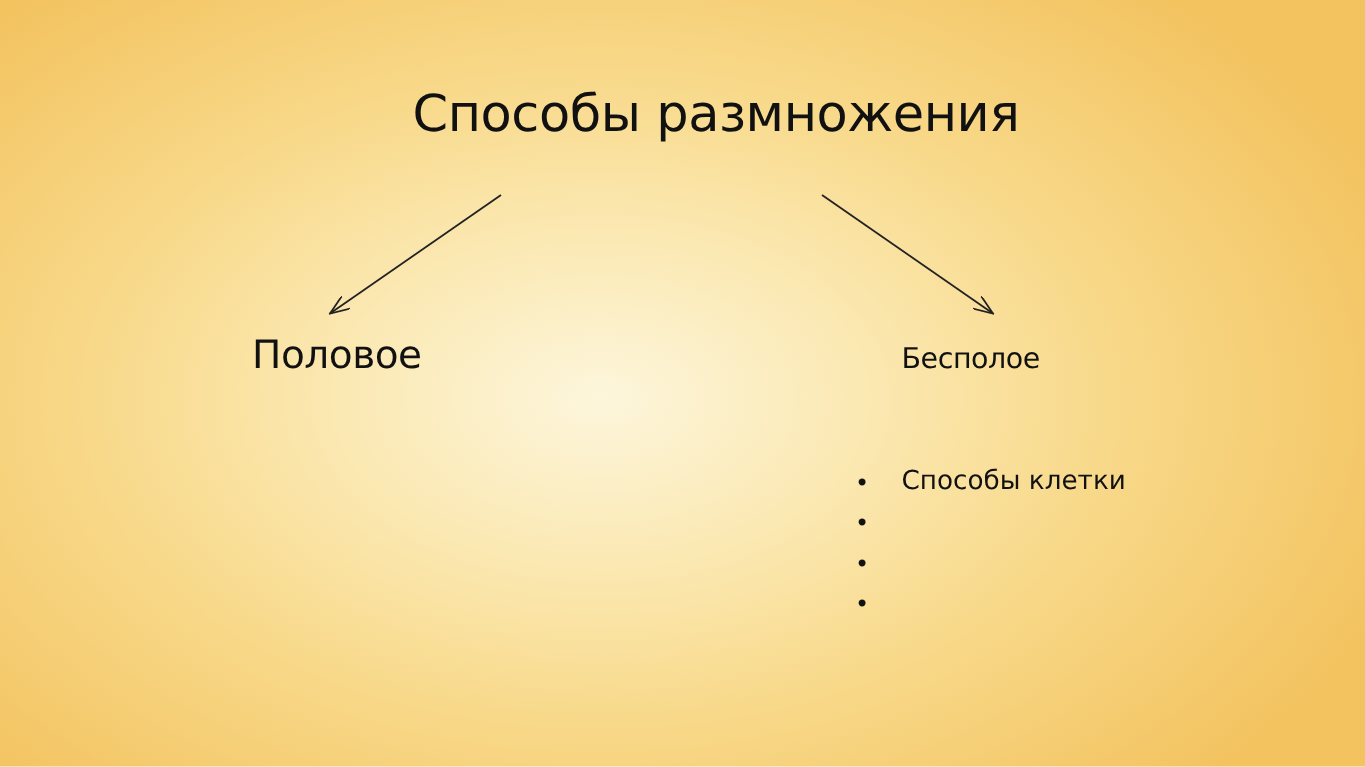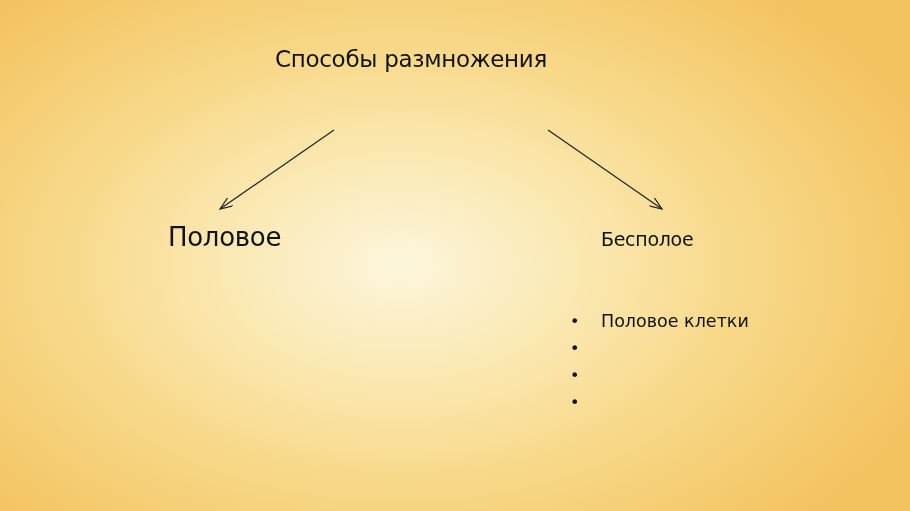--- a/index.html
+++ b/index.html
@@ -3,21 +3,21 @@
 <meta charset="utf-8">
 <style>
   html, body { margin:0; padding:0; }
   body {
     width:910px; height:511px; overflow:hidden; position:relative;
     background: radial-gradient(ellipse 62% 70% at 44% 52%, #fdf6dc 0%, #fbe9b4 30%, #f8d98a 60%, #f3c360 100%);
     font-family: "DejaVu Sans", sans-serif;
     color:#111;
   }
   .t { position:absolute; white-space:nowrap; letter-spacing:-0.3px; }
-  .title { left:275px; top:46px; font-size:23px; }
+  .title { left:275px; top:56px; font-size:34px; }
   .left { left:168px; top:222px; font-size:26px; }
   .right { left:601px; top:228px; font-size:19px; }
   svg.arrows { position:absolute; left:0; top:0; width:910px; height:511px; }
   ul.list { position:absolute; left:568px; top:308px; margin:0; padding:0; list-style:none; font-size:17.5px; }
   ul.list li { height:27px; line-height:27px; position:relative; padding-left:33px; }
   ul.list li .b { position:absolute; left:2px; top:0; font-size:16px; }
 </style>
 </head>
 <body>
 
@@ -30,17 +30,17 @@
     </marker>
   </defs>
   <line x1="334" y1="130" x2="220" y2="209" stroke="#222" stroke-width="1.2" marker-end="url(#ah)"></line>
   <line x1="548" y1="130" x2="662" y2="209" stroke="#222" stroke-width="1.2" marker-end="url(#ah)"></line>
 </svg>
 
 <div class="t left">Половое</div>
 <div class="t right">Бесполое</div>
 
 <ul class="list">
-  <li><span class="b">•</span><span>Половое клетки</span></li>
+  <li><span class="b">•</span><span>Способы клетки</span></li>
   <li><span class="b">•</span></li>
   <li><span class="b">•</span></li>
   <li><span class="b">•</span></li>
 </ul>
 
 </body></html>

